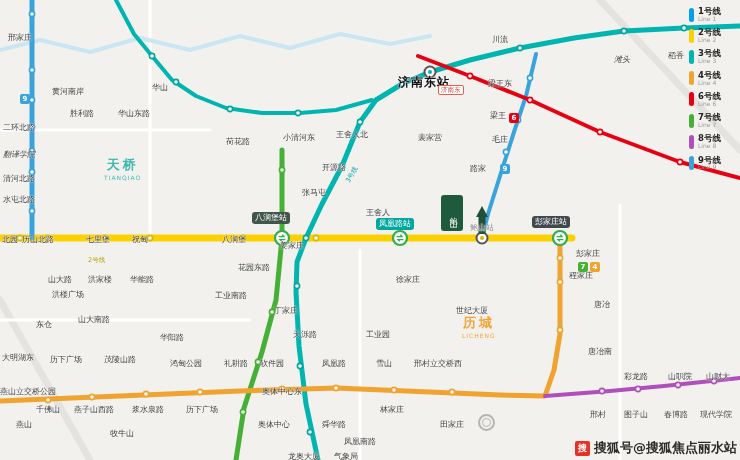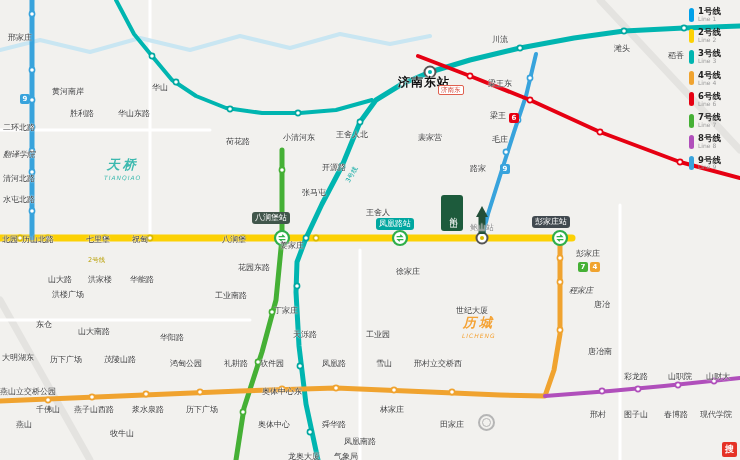--- a/index.html
+++ b/index.html
@@ -10,21 +10,21 @@
   .lbl{position:absolute;font-size:8px;color:#3b3b3b;white-space:nowrap;line-height:1.1;
        text-shadow:0 0 2px rgba(255,255,255,.95),0 0 1px rgba(255,255,255,.95);}
   .lbl.major{font-size:12px;font-weight:bold;color:#101010;letter-spacing:1px;}
   .lbl.gray{color:#8a8a8a;}
   .boxlbl{position:absolute;font-size:8px;color:#fff;padding:1px 3px;border-radius:3px;white-space:nowrap;line-height:1.2;}
   .minibox{position:absolute;font-size:6.5px;color:#d23c2e;background:#fff;border:1px solid #e0604f;
            border-radius:2px;padding:0 2px;line-height:1.3;white-space:nowrap;}
   .badge{position:absolute;width:10px;height:10px;border-radius:2px;color:#fff;font-size:7px;font-weight:bold;
          display:flex;align-items:center;justify-content:center;line-height:1;}
   .rot{position:absolute;font-size:6.5px;white-space:nowrap;transform-origin:left top;}
-  .district{position:absolute;text-align:center;opacity:.9;font-style:italic;}
+  .district{position:absolute;text-align:center;opacity:.9;}
   .district .d-cn{font-size:13px;letter-spacing:3px;font-weight:bold;}
   .district .d-en{font-size:6px;letter-spacing:1px;}
   .landmark{position:absolute;color:#fff;writing-mode:vertical-rl;font-size:8px;letter-spacing:2px;
             border-radius:3px;display:flex;align-items:center;justify-content:center;}
   .legend{position:absolute;top:7px;right:3px;width:48px;display:flex;flex-direction:column;gap:6px;}
   .lg-row{display:flex;align-items:center;gap:4px;}
   .lg-bar{width:5px;height:14px;border-radius:3px;flex:0 0 auto;}
   .lg-label{font-size:8.5px;color:#222;font-weight:bold;line-height:1.05;}
   .lg-sub{font-size:6px;color:#9a9a9a;line-height:1.05;}
   .wm-center{position:absolute;left:478px;top:414px;display:flex;align-items:center;gap:6px;
@@ -122,21 +122,21 @@
       <path d="M 396.6 236.6 h5.4 l-1.8,-1.8 M 403.4 239.6 h-5.4 l1.8,1.8" stroke="#2fae4a" stroke-width="1.3" fill="none"></path>
       <circle cx="560" cy="238" r="7" fill="#fff" stroke="#2fae4a" stroke-width="2.2"></circle>
       <path d="M 556.6 236.6 h5.4 l-1.8,-1.8 M 563.4 239.6 h-5.4 l1.8,1.8" stroke="#2fae4a" stroke-width="1.3" fill="none"></path>
       <polygon points="482,206 476,217 488,217" fill="#234f38"></polygon>
       <rect x="478.5" y="217" width="7" height="17" fill="#234f38"></rect>
     </svg>
 
   <div id="labels">
       <div class="lbl" style="left: 8px; top: 6px;">邢家庄</div>
       <div class="lbl" style="left: 492px; top: 8px;">川流</div>
-      <div class="lbl" style="left: 614px; top: 17px;">滩头</div>
+      <div class="lbl" style="left: 614px; top: 28px; font-style: italic;">滩头</div>
       <div class="lbl" style="left: 668px; top: 24px;">稻香</div>
       <div class="lbl" style="left: 52px; top: 60px;">黄河南岸</div>
       <div class="lbl" style="left: 152px; top: 56px;">华山</div>
       <div class="lbl" style="left: 488px; top: 52px; text-align: right;">梁王东</div>
       <div class="lbl major" style="left: 398px; top: 48px;">济南东站</div>
       <div class="lbl" style="left: 70px; top: 82px;">胜利路</div>
       <div class="lbl" style="left: 118px; top: 82px;">华山东路</div>
       <div class="lbl" style="left: 490px; top: 84px;">梁王</div>
       <div class="lbl" style="left: 3px; top: 96px;">二环北路</div>
       <div class="lbl" style="left: 226px; top: 110px;">荷花路</div>
@@ -156,30 +156,30 @@
       <div class="lbl" style="left: 22px; top: 208px;">历山北路</div>
       <div class="lbl" style="left: 86px; top: 208px;">七里堡</div>
       <div class="lbl" style="left: 132px; top: 208px;">祝甸</div>
       <div class="lbl" style="left: 222px; top: 208px;">八涧堡</div>
       <div class="lbl" style="left: 280px; top: 214px;">姜家庄</div>
       <div class="lbl" style="left: 576px; top: 222px;">彭家庄</div>
       <div class="lbl" style="left: 48px; top: 248px;">山大路</div>
       <div class="lbl" style="left: 88px; top: 248px;">洪家楼</div>
       <div class="lbl" style="left: 130px; top: 248px;">华能路</div>
       <div class="lbl" style="left: 238px; top: 236px;">花园东路</div>
-      <div class="lbl" style="left: 396px; top: 240px; text-align: right;">徐家庄</div>
-      <div class="lbl" style="left: 569px; top: 259px; font-style: italic;">程家庄</div>
+      <div class="lbl" style="left: 396px; top: 248px; text-align: right;">徐家庄</div>
+      <div class="lbl" style="left: 569px; top: 244px;">程家庄</div>
       <div class="lbl" style="left: 52px; top: 263px;">洪楼广场</div>
       <div class="lbl" style="left: 215px; top: 264px;">工业南路</div>
       <div class="lbl" style="left: 274px; top: 279px;">丁家庄</div>
       <div class="lbl" style="left: 456px; top: 279px;">世纪大厦</div>
       <div class="lbl" style="left: 36px; top: 293px;">东仓</div>
       <div class="lbl" style="left: 293px; top: 303px;">天泺路</div>
       <div class="lbl" style="left: 366px; top: 303px;">工业园</div>
-      <div class="lbl" style="left: 78px; top: 300px;">山大南路</div>
+      <div class="lbl" style="left: 78px; top: 288px;">山大南路</div>
       <div class="lbl" style="left: 160px; top: 306px;">华阳路</div>
       <div class="lbl" style="left: 594px; top: 273px;">唐冶</div>
       <div class="lbl" style="left: 2px; top: 326px;">大明湖东</div>
       <div class="lbl" style="left: 50px; top: 328px;">历下广场</div>
       <div class="lbl" style="left: 104px; top: 328px;">茂陵山路</div>
       <div class="lbl" style="left: 170px; top: 332px;">鸿甸公园</div>
       <div class="lbl" style="left: 224px; top: 332px;">礼耕路</div>
       <div class="lbl" style="left: 260px; top: 332px;">软件园</div>
       <div class="lbl" style="left: 322px; top: 332px;">凤凰路</div>
       <div class="lbl" style="left: 376px; top: 332px;">雪山</div>
@@ -287,14 +287,15 @@
         </span>
       </div>
     </div>
 
   <div class="wm-center">
     <span class="wm-logo"></span>
   </div>
 
   <div class="wm-sohu">
     <span class="sohu-icon">搜</span>
+    <span>搜狐号@搜狐焦点丽水站</span>
   </div>
 </div>
 
 </body></html>

